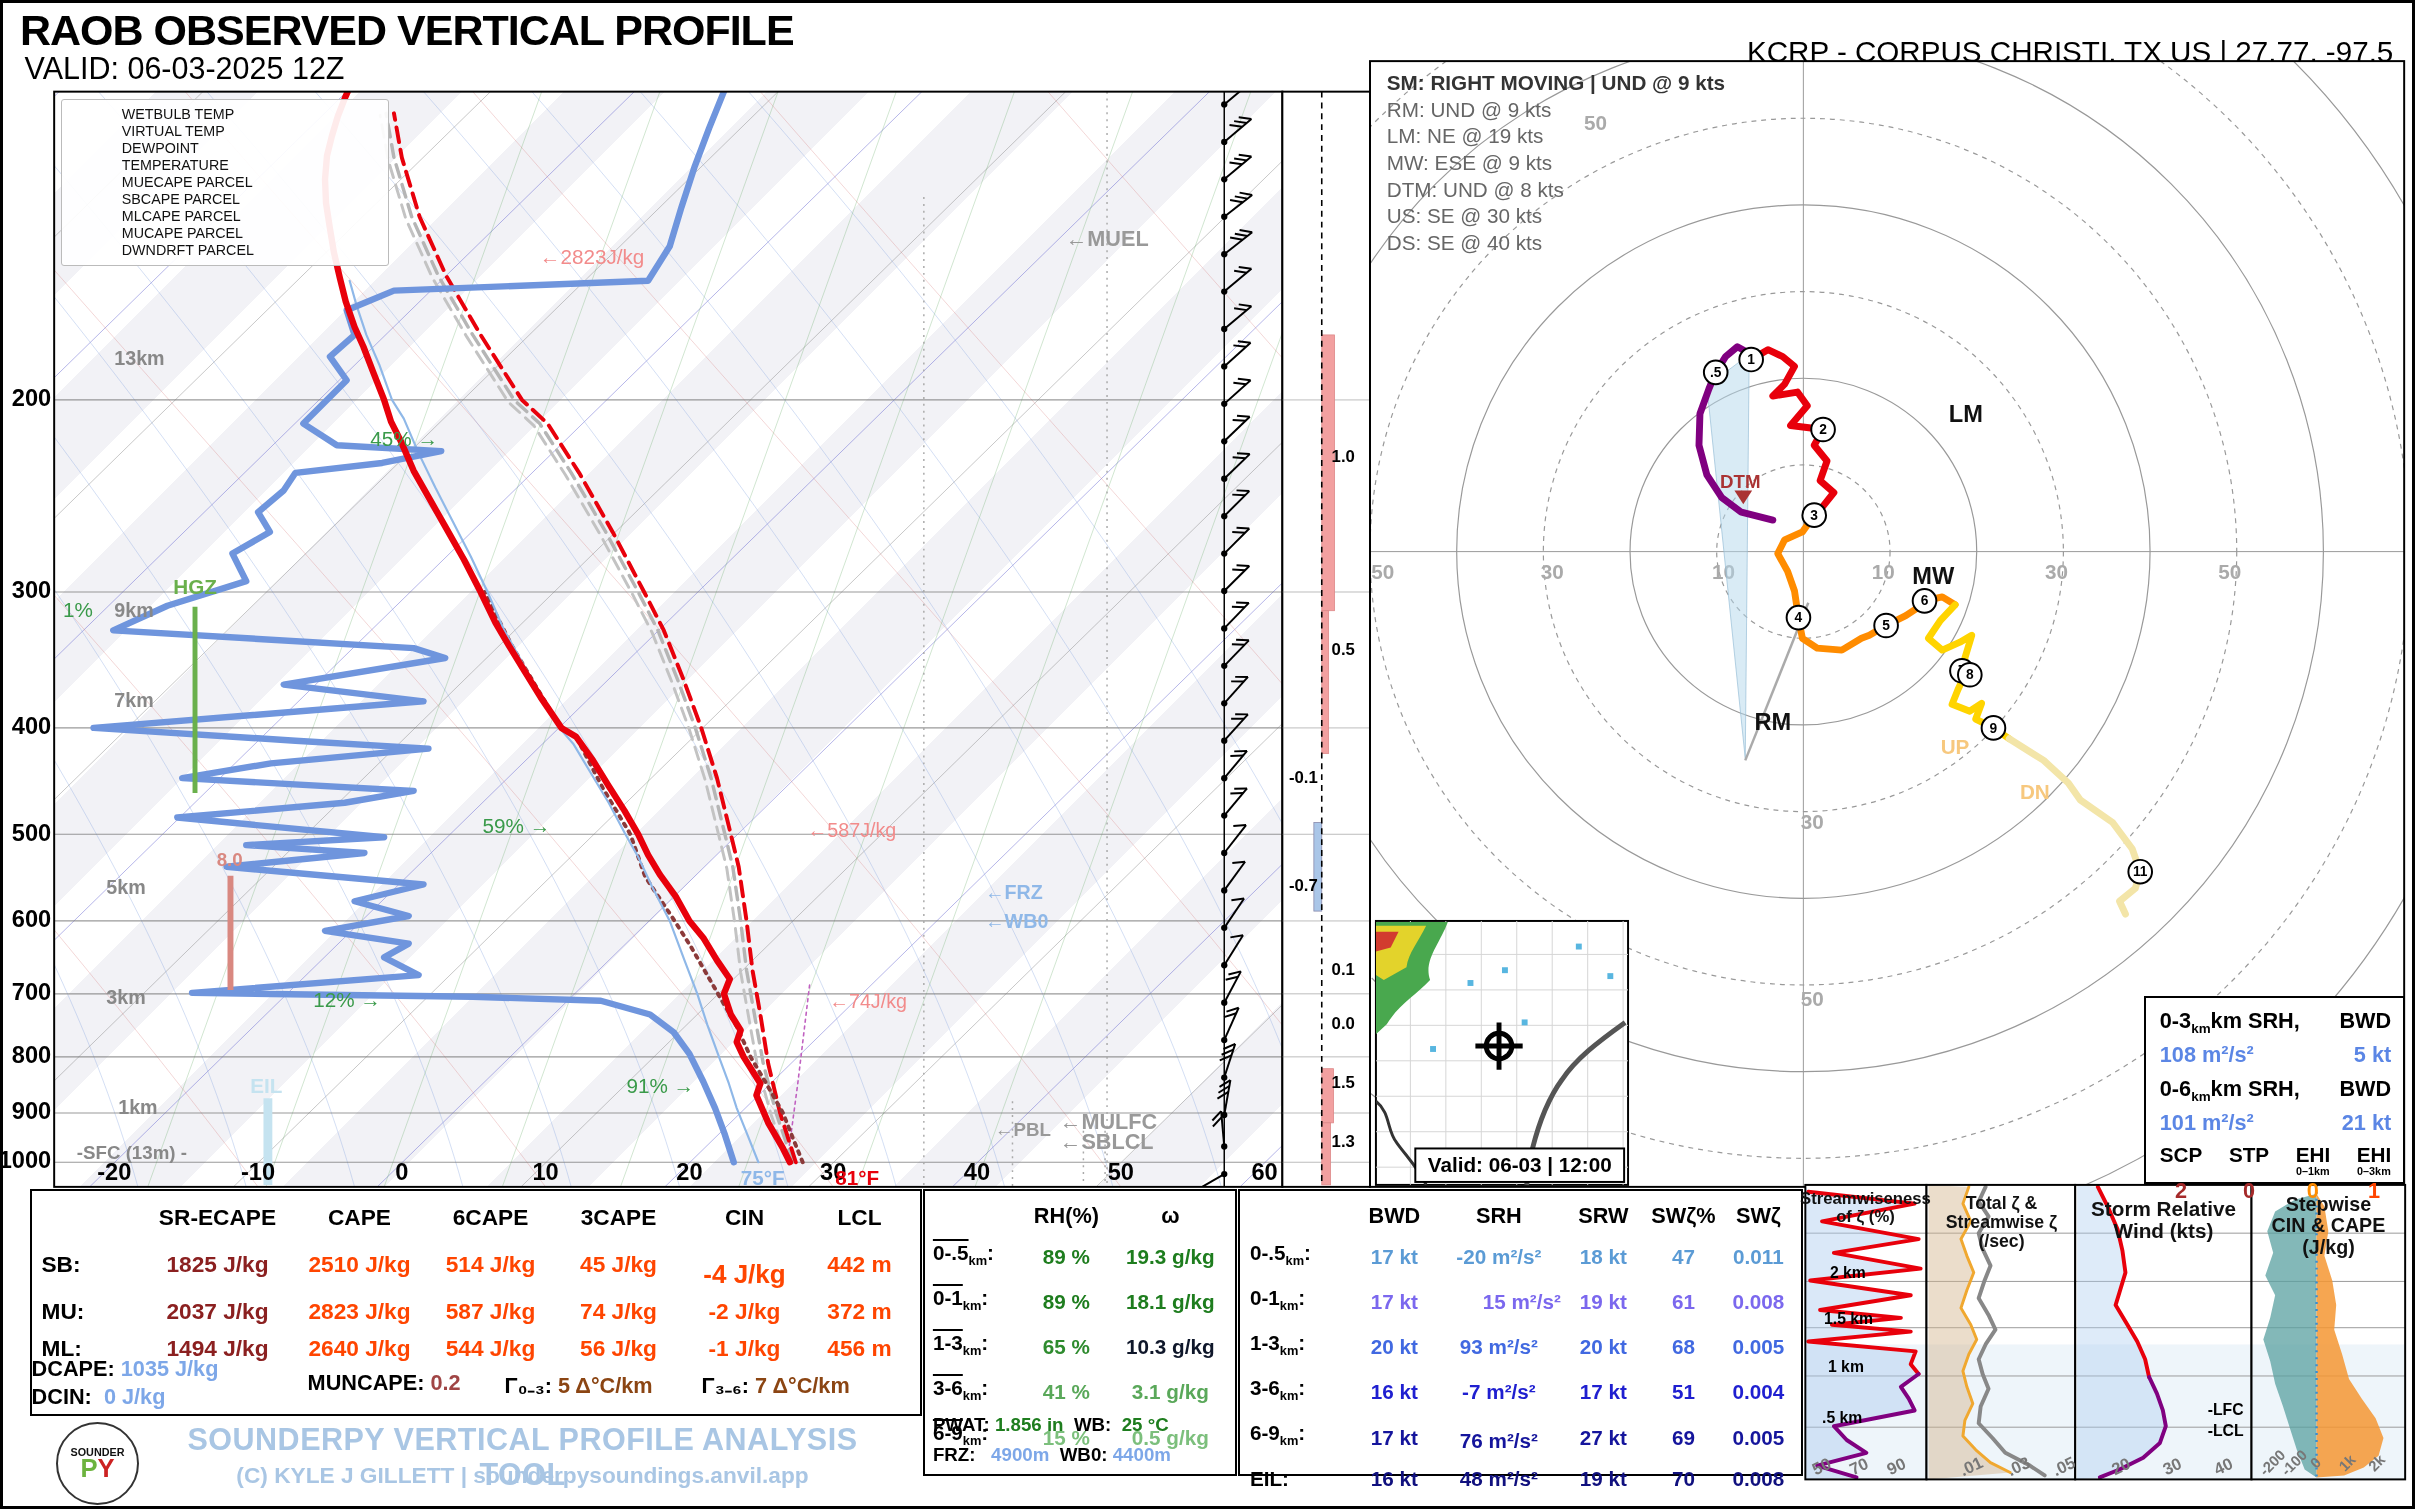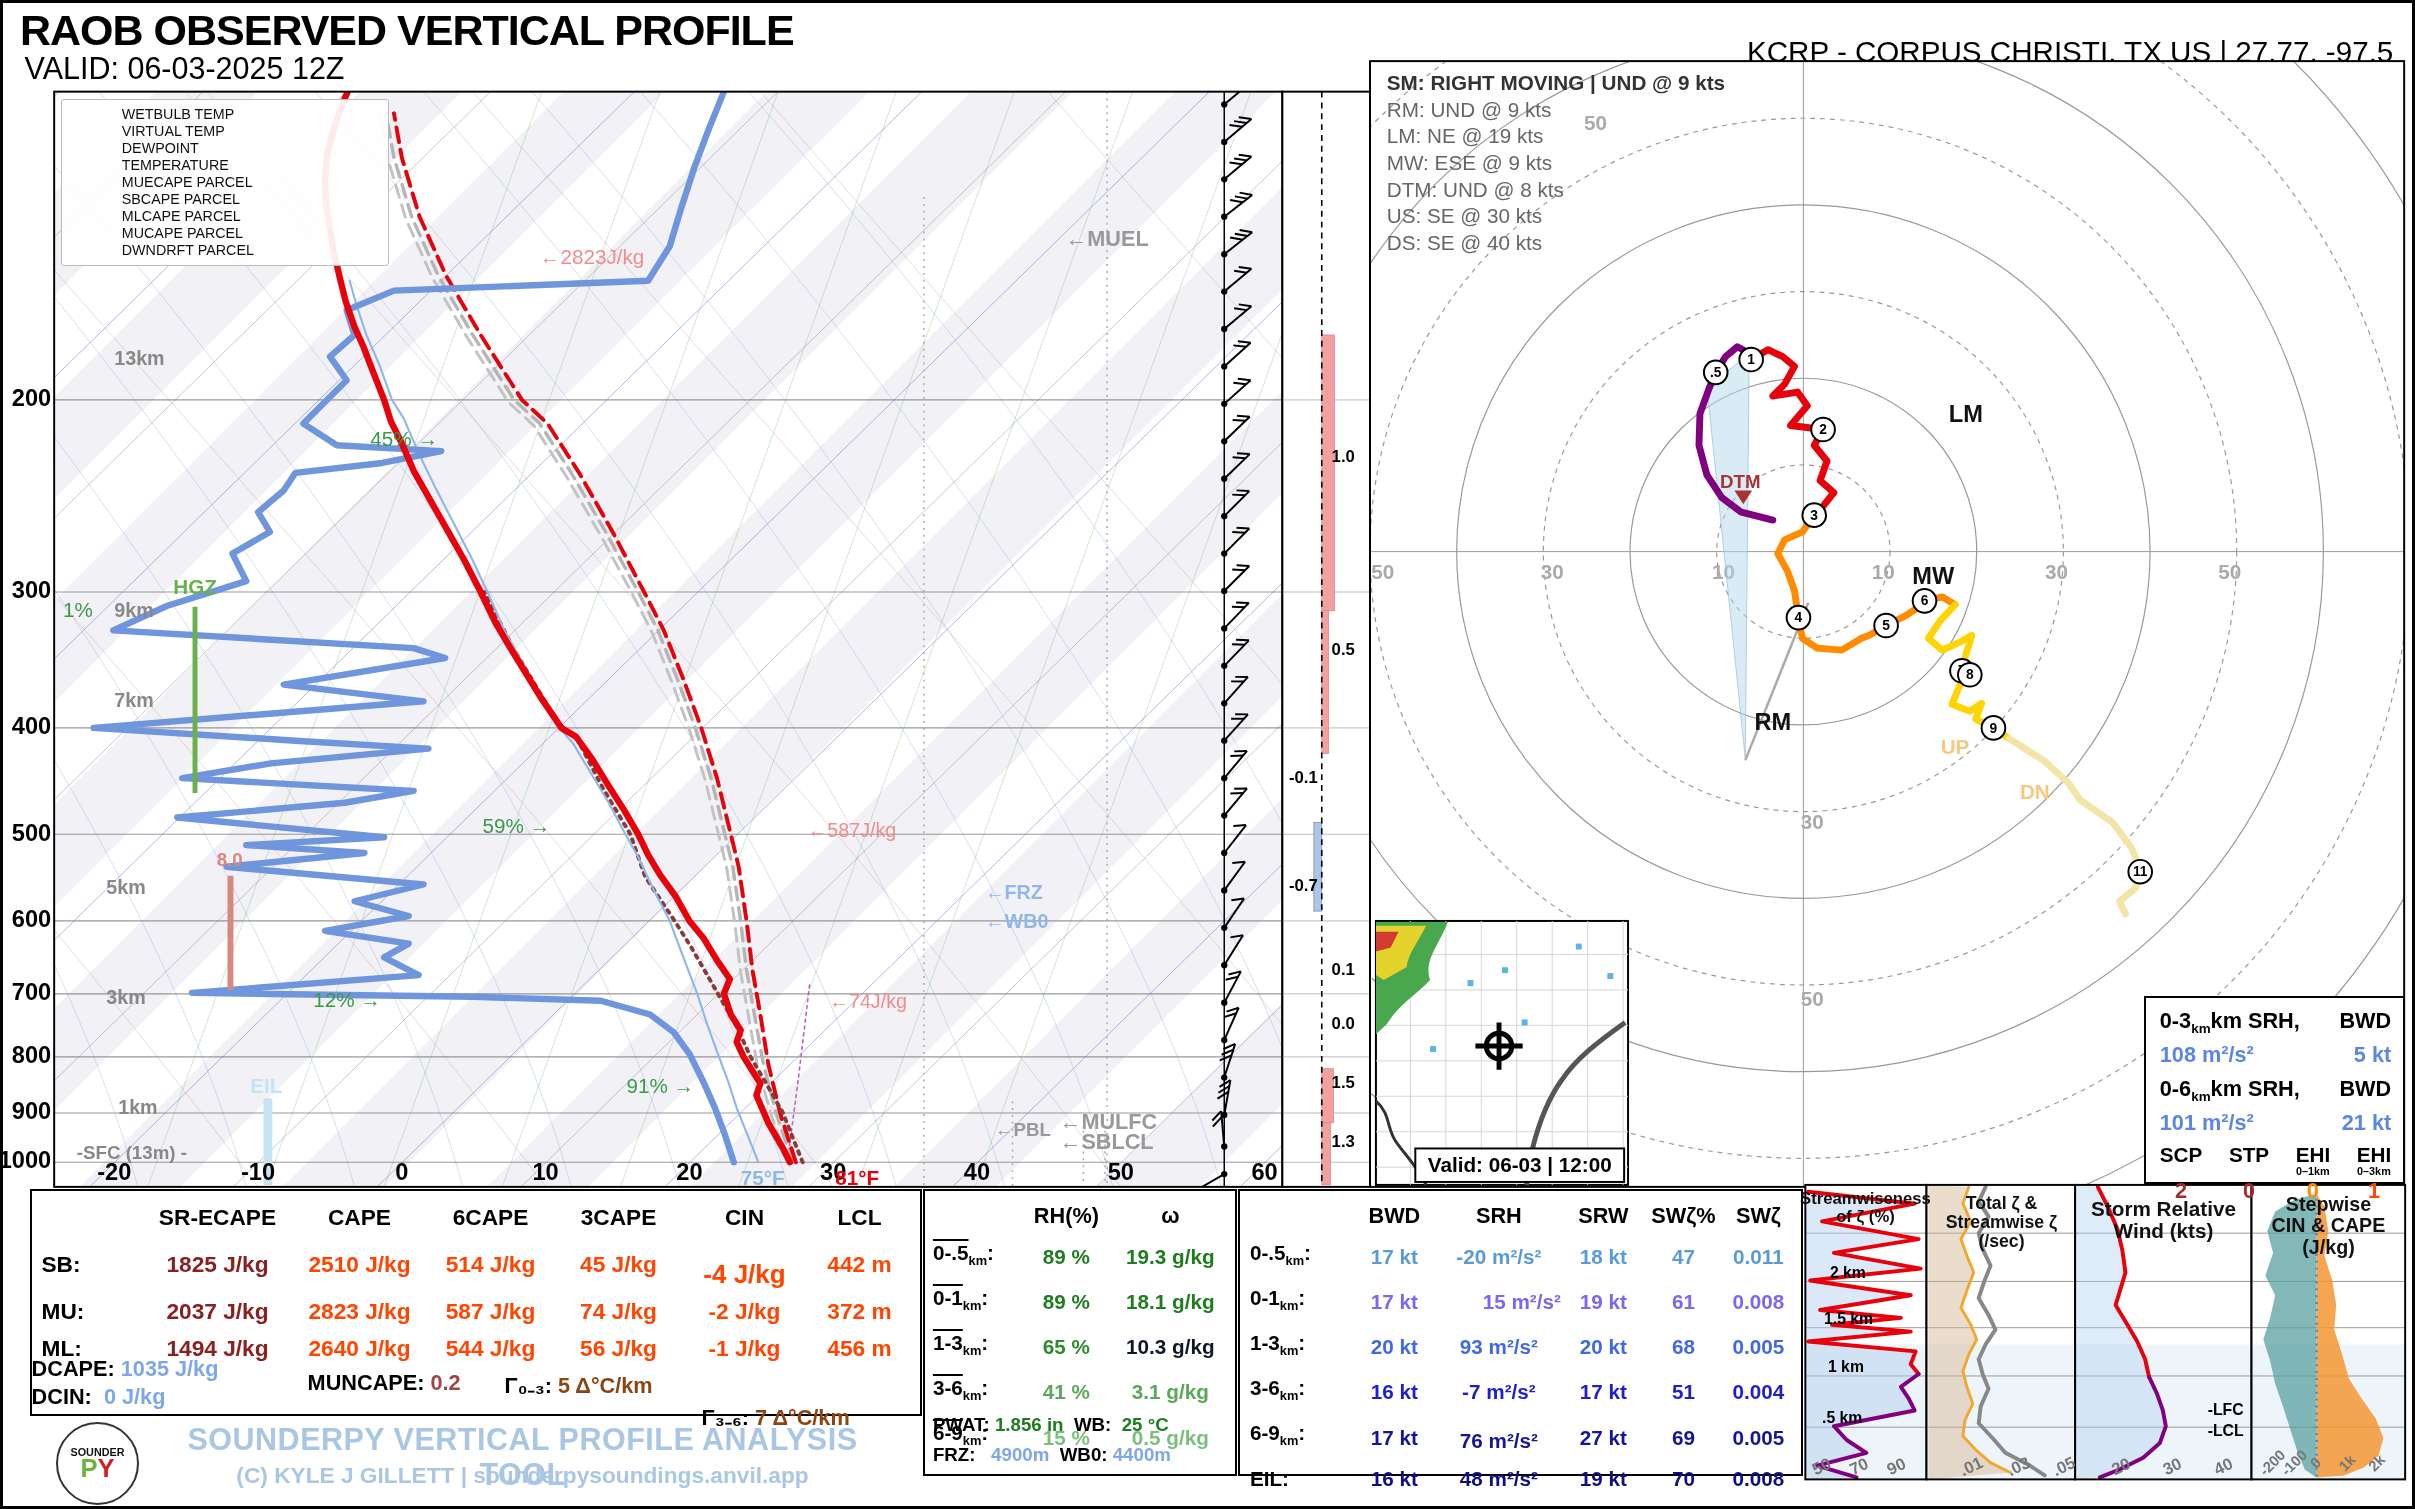--- a/index.html
+++ b/index.html
@@ -722,21 +722,21 @@
         <div class="cell num" style="font-size: 22.7px; color: rgb(255, 69, 0); text-align: center; line-height: 37px;">544 J/kg</div>
         <div class="cell num" style="font-size: 22.7px; color: rgb(255, 69, 0); text-align: center; line-height: 37px;">56 J/kg</div>
         <div class="cell num" style="font-size: 22.7px; color: rgb(255, 69, 0); text-align: center; line-height: 37px;">-1 J/kg</div>
         <div class="cell num" style="font-size: 22.7px; color: rgb(255, 69, 0); text-align: center; line-height: 37px;">456 m</div>
       </div>
   <div style="position: absolute; left: 0px; top: 165px; width: 873px; height: 57px;">
         <div class="cell" style="position:absolute;left:0;top:0;font-size:21.7px;">DCAPE: <span style="color:#7da7e8">1035 J/kg</span></div>
   <div class="cell" style="position:absolute;left:0;top:27.6px;font-size:21.7px;">DCIN: &nbsp;<span style="color:#7da7e8">0 J/kg</span></div>
   <div class="cell" style="position:absolute;left:276px;top:13.8px;font-size:21.7px;">MUNCAPE: <span style="color:#a04545">0.2</span></div>
   <div class="cell" style="position:absolute;left:473px;top:13.8px;font-size:21.7px;">Γ₀₋₃: <span style="color:#8b4513">5 Δ°C/km</span></div>
-  <div class="cell" style="position:absolute;left:670px;top:13.8px;font-size:21.7px;margin-top:32px;">Γ₃₋₆: <span style="color:#8b4513">7 Δ°C/km</span></div>
+  <div class="cell" style="position:absolute;left:670px;top:13.8px;font-size:21.7px;">Γ₃₋₆: <span style="color:#8b4513">7 Δ°C/km</span></div>
       </div>
     </div>
 
   <div class="tbox" style="left:923px;top:1189px;width:314px;height:287px;">
     <div id="moist-grid" style="position: absolute; left: 7.9px; top: 5.9px; width: 298px; grid-template-columns: 91px 85px 123px;" class="grid">
         <div class="cell " style="font-size: 20.7px; text-align: left; line-height: 37px;"></div>
         <div class="cell hdr" style="font-size: 21.7px; color: rgb(0, 0, 0); text-align: center; line-height: 37px;">RH(%)</div>
         <div class="cell hdr" style="font-size: 21.7px; color: rgb(0, 0, 0); text-align: center; line-height: 37px;">ω</div>
         <div class="cell rowlab" style="font-size: 20.7px; color: rgb(0, 0, 0); text-align: left; line-height: 37px;"><span class="ovl">0-.5</span><sub>km</sub>:</div>
         <div class="cell num" style="font-size: 20.7px; color: rgb(30, 125, 30); text-align: center; line-height: 37px;">89 %</div>

